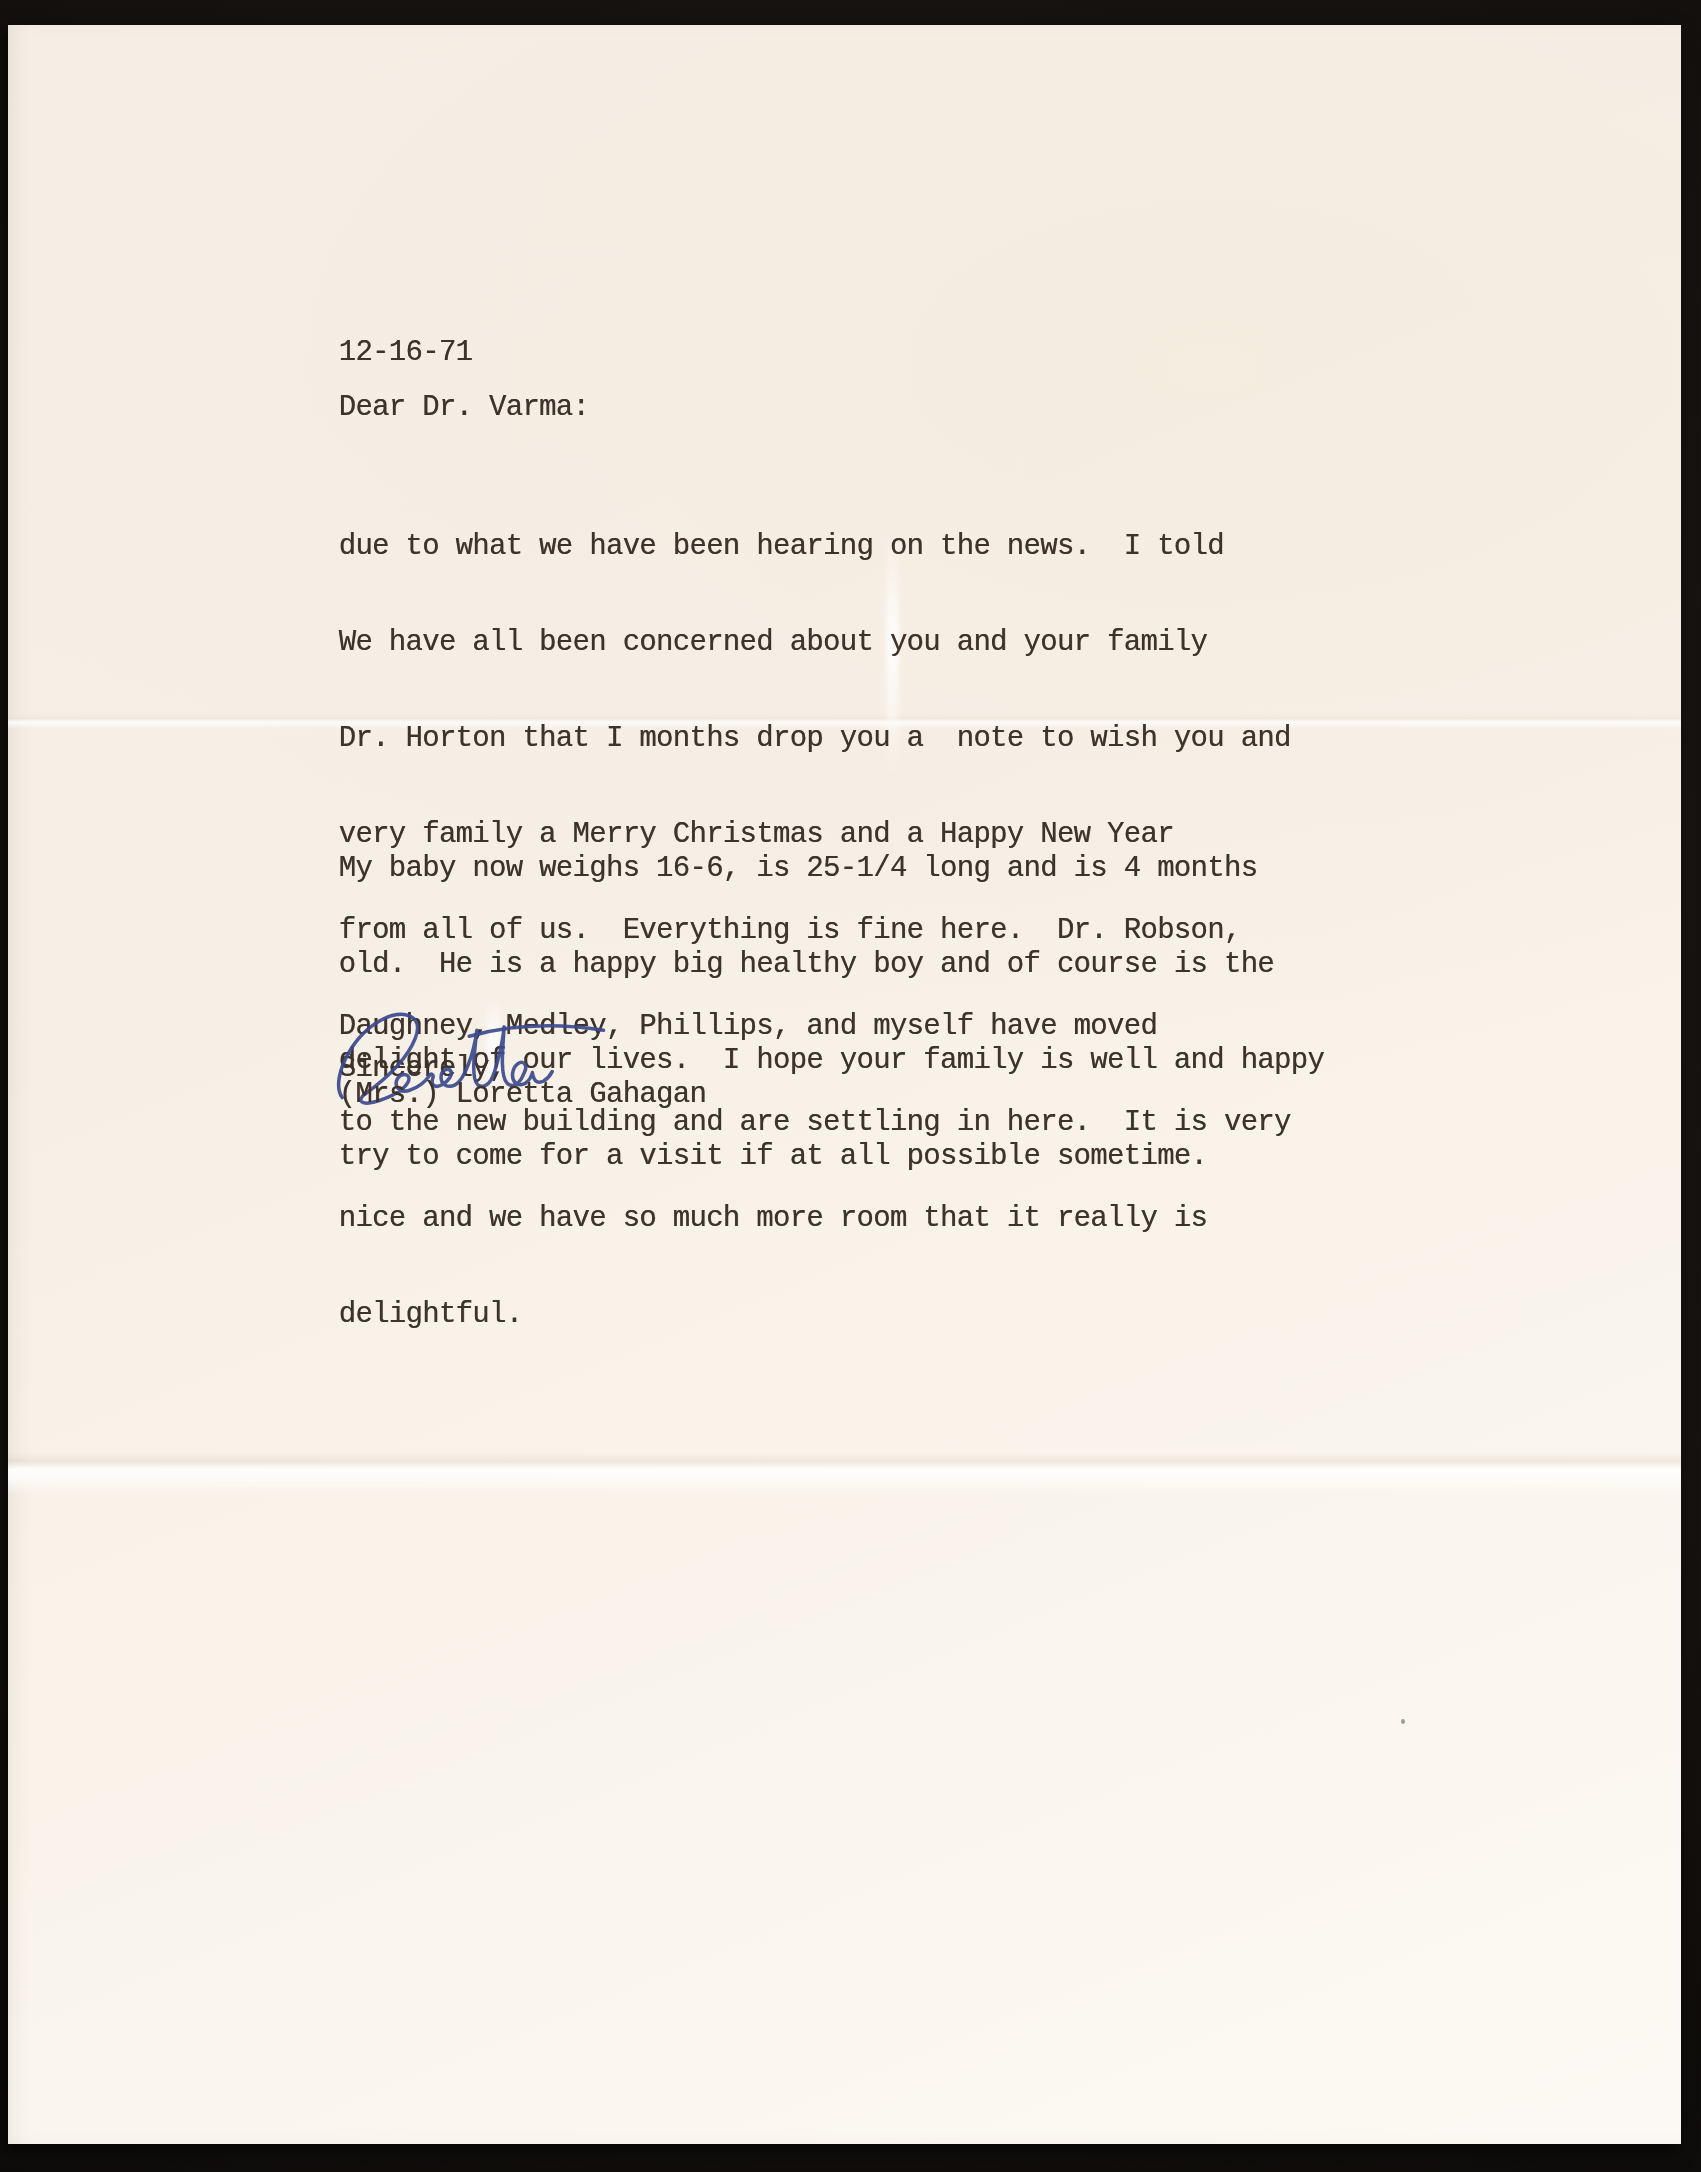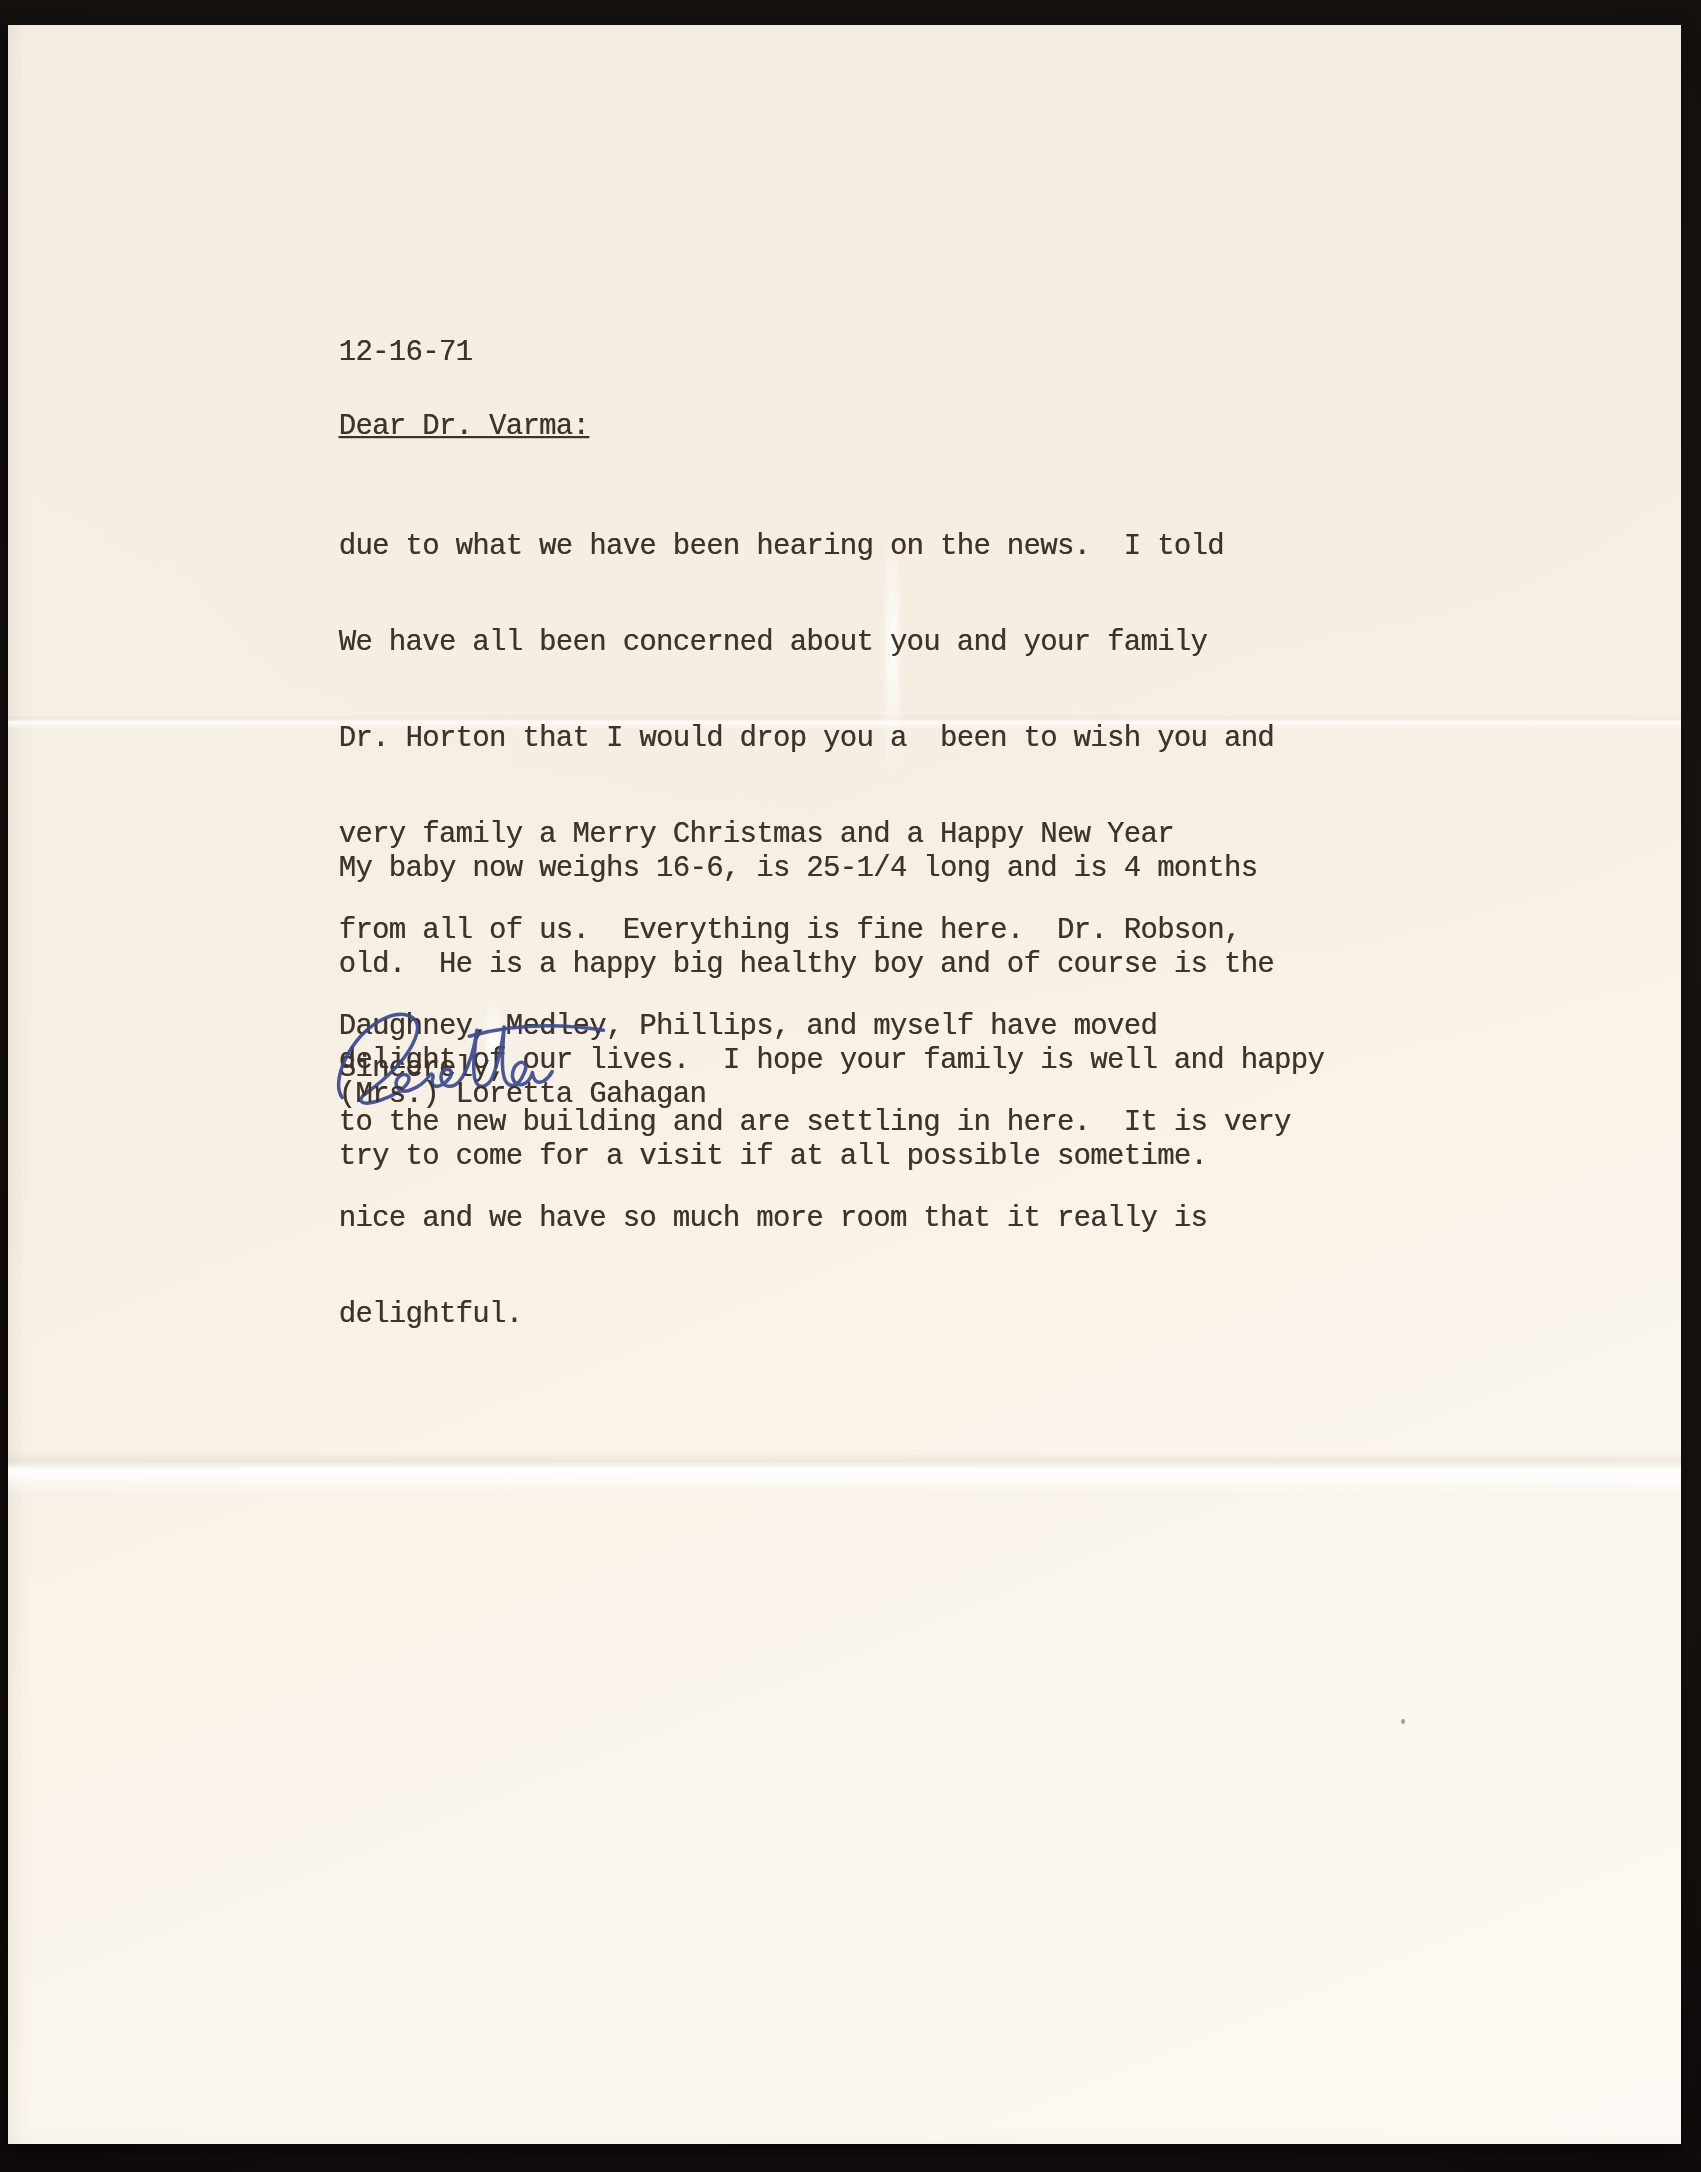--- a/index.html
+++ b/index.html
@@ -78,21 +78,21 @@
     left: 331px;
     color: var(--ink, #3e332a);
     font-family: "Liberation Mono", "DejaVu Sans Mono", monospace;
     font-size: 29px;
     line-height: 32px;
     letter-spacing: -0.7px;
     white-space: pre;
     text-shadow: 0.3px 0.4px 0.5px rgba(62,50,40,0.55), -0.1px 0 0.3px rgba(62,50,40,0.30);
   }
   .date-line      { top: 312px; text-align: center;  }
-  .salutation     { top: 386px; text-decoration: underline;  }
+  .salutation     { top: 367px;  }
   .paragraph-1    { top: 442px;  }
   .paragraph-2    { top: 764px; }
   .closing-line   { top: 1014px; margin-top: 14px; }
   .typed-name     { top: 1054px; }
   .signature {
     position: absolute;
     left: 320px;
     top: 976px;
     width: 292px;
     height: 113px;
@@ -117,21 +117,21 @@
   <div class="crease-v two"></div>
   <div class="speck"></div>
 
   <div class="tw date-line">12-16-71</div>
 
   <div class="tw salutation">Dear Dr. Varma:</div>
 
   <div class="tw paragraph-1">
     <div class="line">due to what we have been hearing on the news.  I told</div>
     <div class="line">We have all been concerned about you and your family</div>
-    <div class="line">Dr. Horton that I would drop you a  been to wish you and</div>
+    <div class="line">Dr. Horton that I months drop you a  note to wish you and</div>
     <div class="line">very family a Merry Christmas and a Happy New Year</div>
     <div class="line">from all of us.  Everything is fine here.  Dr. Robson,</div>
     <div class="line">Daughney, Medley, Phillips, and myself have moved</div>
     <div class="line">to the new building and are settling in here.  It is very</div>
     <div class="line">nice and we have so much more room that it really is</div>
     <div class="line">delightful.</div>
   </div>
 
   <div class="tw paragraph-2">
     <div class="line">My baby now weighs 16-6, is 25-1/4 long and is 4 months</div>

